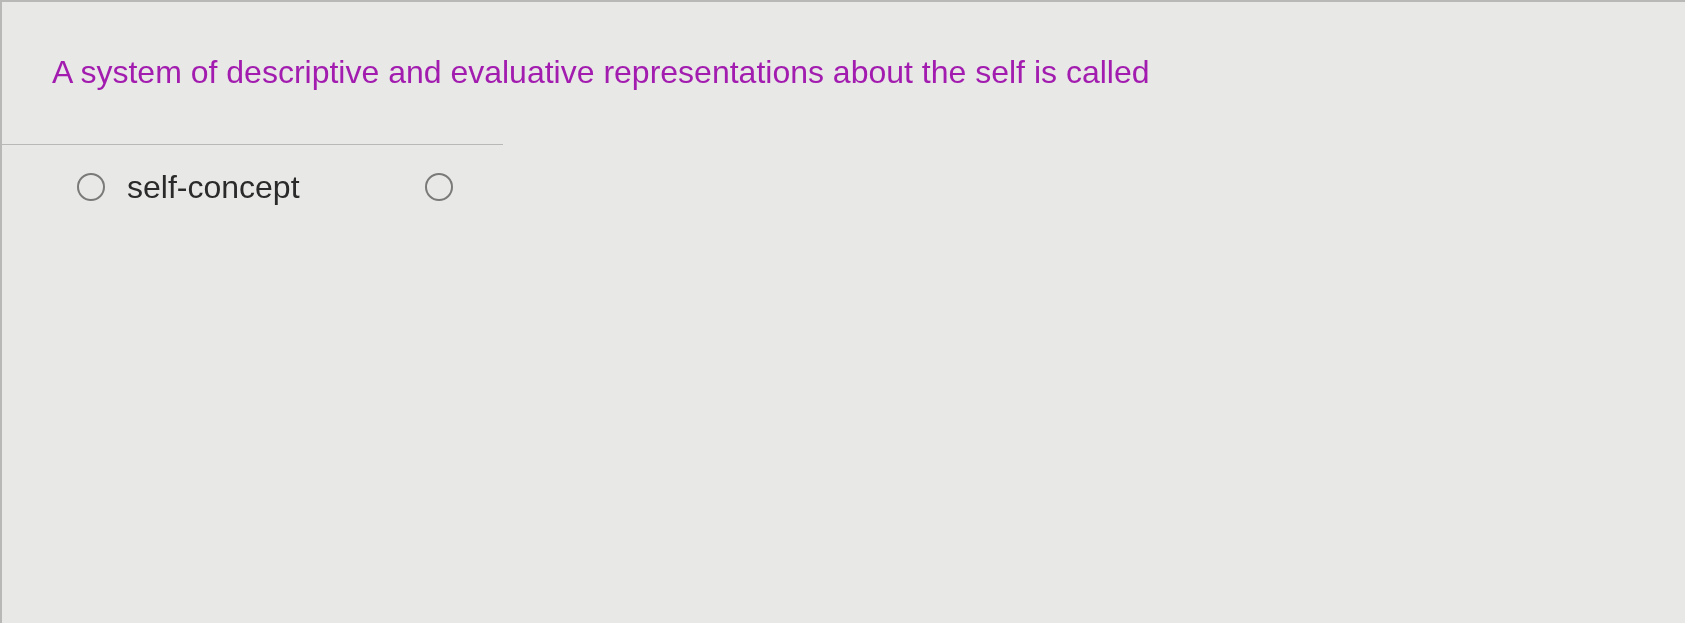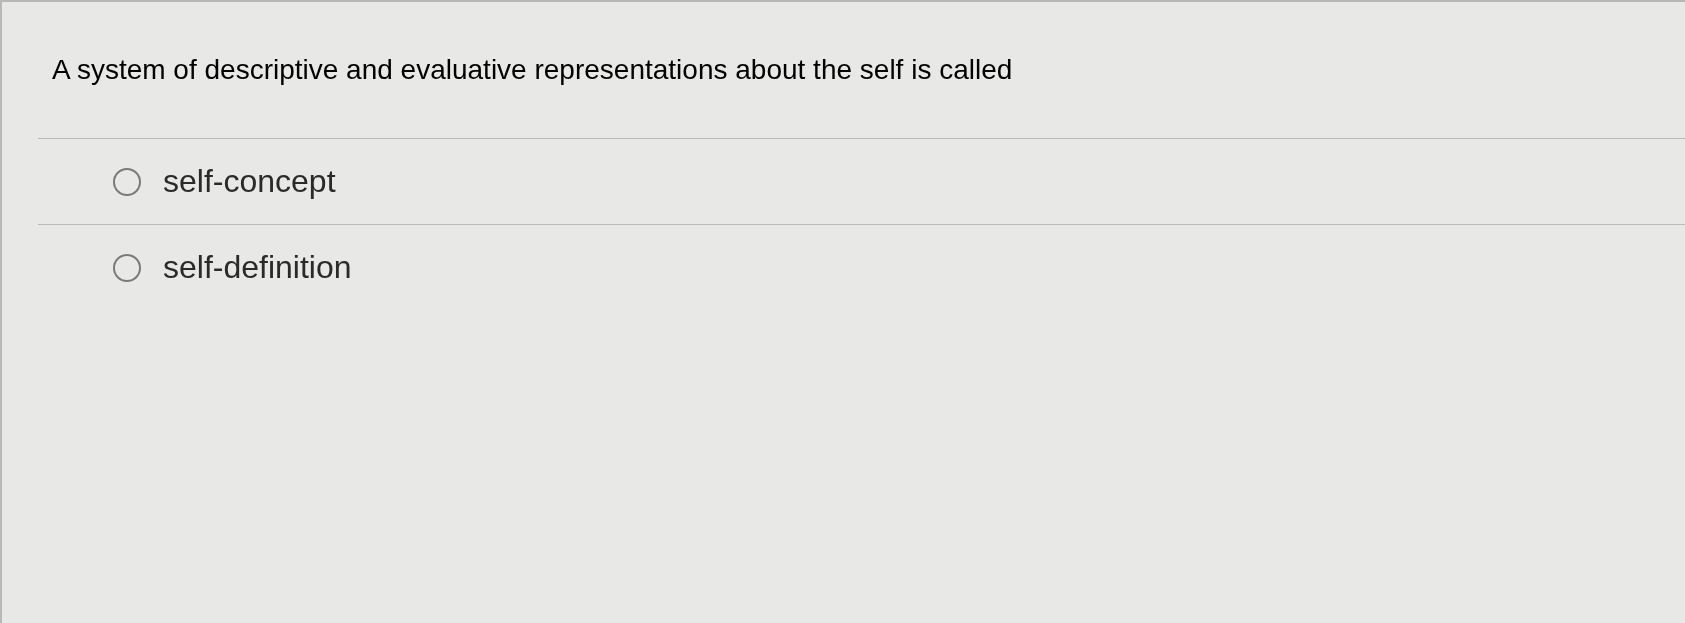--- a/index.html
+++ b/index.html
@@ -16,29 +16,28 @@
     }
     .container {
       border-left: 2px solid #b8b8b6;
       border-top: 2px solid #b8b8b6;
       height: 100%;
       padding: 0;
       background: #e8e8e6;
     }
     .question {
       padding: 50px 40px 50px 50px;
-      font-size: 28px;
-      color: #000000;
+      font-size: 32px;
+      color: #a21caf;
       font-weight: 400;
       line-height: 1.3;
     }
     .options {
       display: flex;
-      flex-direction: column;
-      padding-left: 36px;
+      flex-direction: row;
     }
     .option {
       display: flex;
       align-items: center;
       padding: 24px 50px 24px 75px;
       border-top: 1px solid #b8b8b6;
       gap: 22px;
       cursor: pointer;
     }
     .option:last-child {
@@ -63,16 +62,15 @@
 
 <div class="container">
   <div class="question">A system of descriptive and evaluative representations about the self is called</div>
   <div class="options">
     <div class="option">
       <span class="radio"></span>
       <span class="option-label">self-concept</span>
     </div>
     <div class="option">
       <span class="radio"></span>
-      <span class="option-label">self-definition</span>
     </div>
   </div>
 </div>
 
 </body></html>

